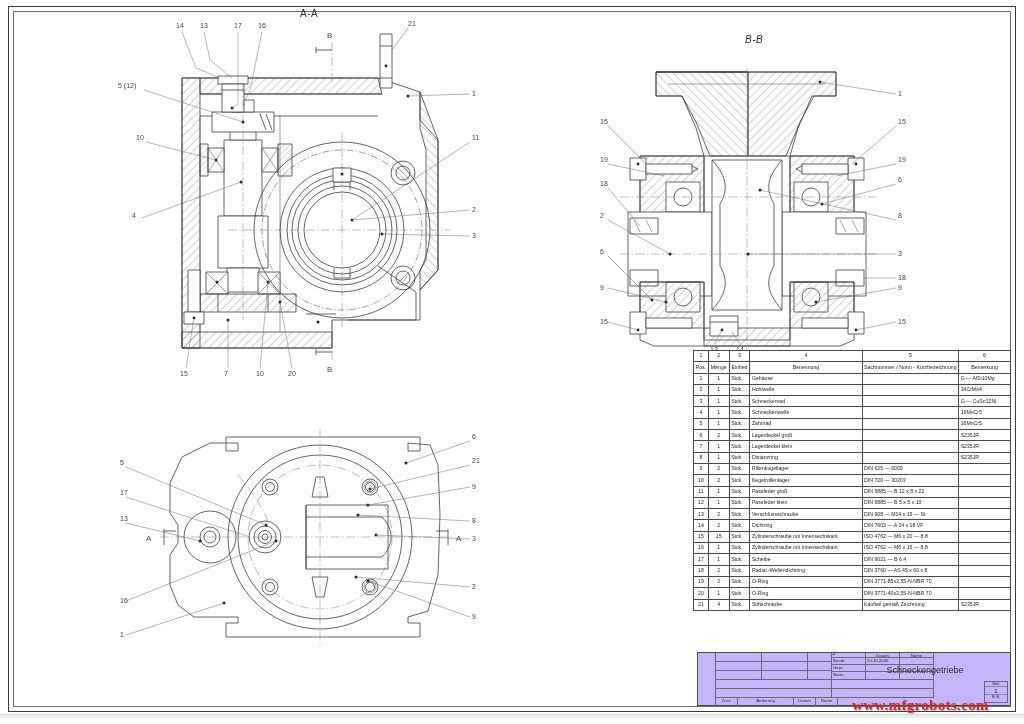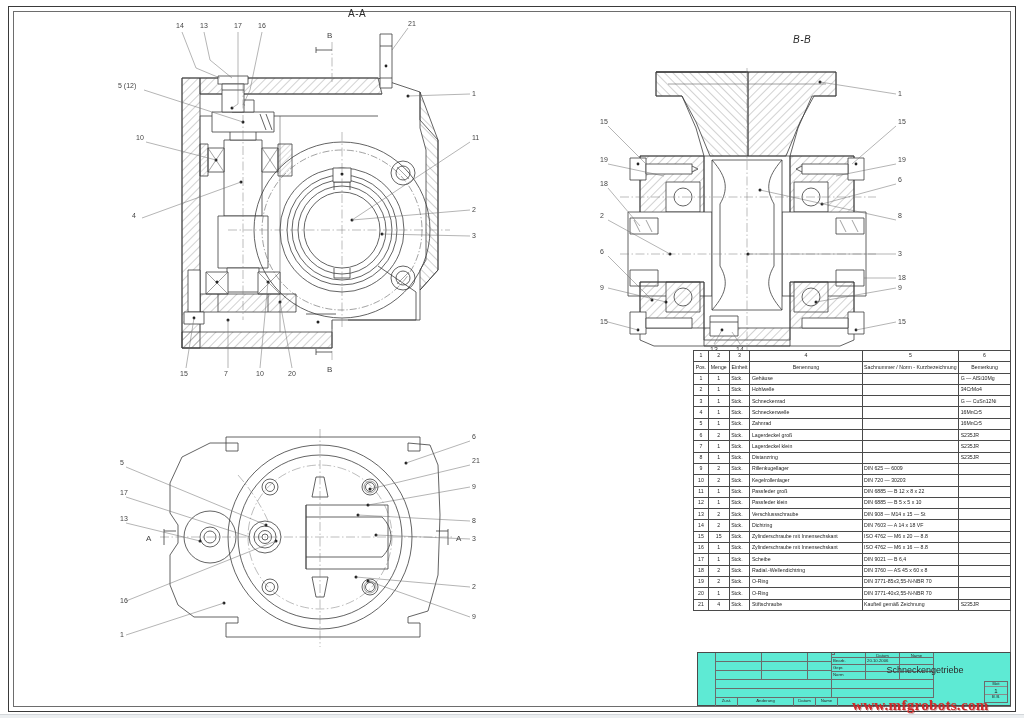--- a/index.html
+++ b/index.html
@@ -1,21 +1,21 @@
 <!DOCTYPE html>
 <html><head>
 <meta charset="utf-8">
 <style>
   html,body{margin:0;padding:0;background:#fff;}
   body{width:1024px;height:724px;overflow:hidden;font-family:"Liberation Sans",sans-serif;color:#1a1a1a;}
   #sheet{position:relative;width:1024px;height:724px;background:#fff;}
   .frame-outer{position:absolute;left:8px;top:6px;width:1008px;height:706px;border:1.5px solid #3a3a3a;box-sizing:border-box;}
   .frame-inner{position:absolute;left:13px;top:11px;width:998px;height:696px;border:1px solid #6d6d6d;box-sizing:border-box;}
 
-  .viewtitle{position:absolute;font-size:10px;letter-spacing:.5px;color:#2b2b2b;margin-left:48px;}
+  .viewtitle{position:absolute;font-size:10px;letter-spacing:.5px;color:#2b2b2b;}
   svg.dw{position:absolute;overflow:visible;}
   svg.dw text{font-family:"Liberation Sans",sans-serif;font-size:7px;fill:#444;}
   .ln{stroke:#3c3c3c;stroke-width:.8;fill:none;}
   .lnT{stroke:#555;stroke-width:.55;fill:none;}
   .lead{stroke:#6a6a6a;stroke-width:.5;fill:none;}
   .ctr{stroke:#7a7a7a;stroke-width:.5;fill:none;stroke-dasharray:9 2.5 1.5 2.5;}
   .hatch1{fill:url(#hA);stroke:#3c3c3c;stroke-width:.8;}
   .hatch2{fill:url(#hB);stroke:#3c3c3c;stroke-width:.8;}
   .hatch3{fill:url(#hC);stroke:#3c3c3c;stroke-width:.8;}
   .fillw{fill:#fff;stroke:#3c3c3c;stroke-width:.8;}
@@ -24,21 +24,21 @@
   
   #parts{position:absolute;left:693px;top:350px;width:318px;border-collapse:collapse;background:#fff;}
   #parts td,#parts th{border:.6px solid #4a4a4a;font-size:5.2px;line-height:1.05;padding:1px 1.5px;font-weight:normal;color:#1f1f1f;height:11.3px;box-sizing:border-box;white-space:nowrap;overflow:hidden;}
   #parts td.c,#parts th.c{text-align:center;}
   #parts td.l{text-align:left;}
   .colnum td{text-align:center;font-size:5px;color:#333;height:8px;}
   .hdr td{text-align:center;font-size:4.6px;color:#222;height:9px;}
   .w1{width:15px;} .w2{width:21px;} .w3{width:21px;} .w4{width:118px;} .w5{width:88px;} .w6{width:55px;}
 
   
-  #tblock{position:absolute;left:697px;top:652px;width:314px;height:54px;border:.8px solid #4a4a4a;background:#5eead4;box-sizing:border-box;}
+  #tblock{position:absolute;left:697px;top:652px;width:314px;height:54px;border:.8px solid #4a4a4a;background:#c4b5fd;box-sizing:border-box;}
   #tblock .cell{position:absolute;border-right:.55px solid #6b6b6b;border-bottom:.55px solid #6b6b6b;box-sizing:border-box;font-size:4.3px;line-height:1;padding:.6px 1px;color:#2a2a2a;overflow:hidden;}
   .tb-title{position:absolute;left:168px;top:2px;width:118px;height:30px;display:flex;align-items:center;justify-content:center;font-size:9px;color:#2b2b2b;}
   .tb-blatt{position:absolute;right:2px;top:28px;width:24px;height:22px;border:.55px solid #6b6b6b;box-sizing:border-box;font-size:3.6px;text-align:center;}
   .tb-blatt .bn{font-size:6px;padding-top:1px;}
 
   .wm{position:absolute;left:852px;top:697px;font-family:"Liberation Serif",serif;font-size:15px;color:#cf2a2a;letter-spacing:.3px;font-weight:bold;}
   .wm-shadow{position:absolute;left:853px;top:698px;font-family:"Liberation Serif",serif;font-size:15px;color:#6b0f0f;letter-spacing:.3px;font-weight:bold;opacity:.35;}
   .baseline{position:absolute;left:0;top:714px;width:1024px;height:3px;background:#eceff1;border-top:1px solid #d3d7da;}
 </style>
 </head>

